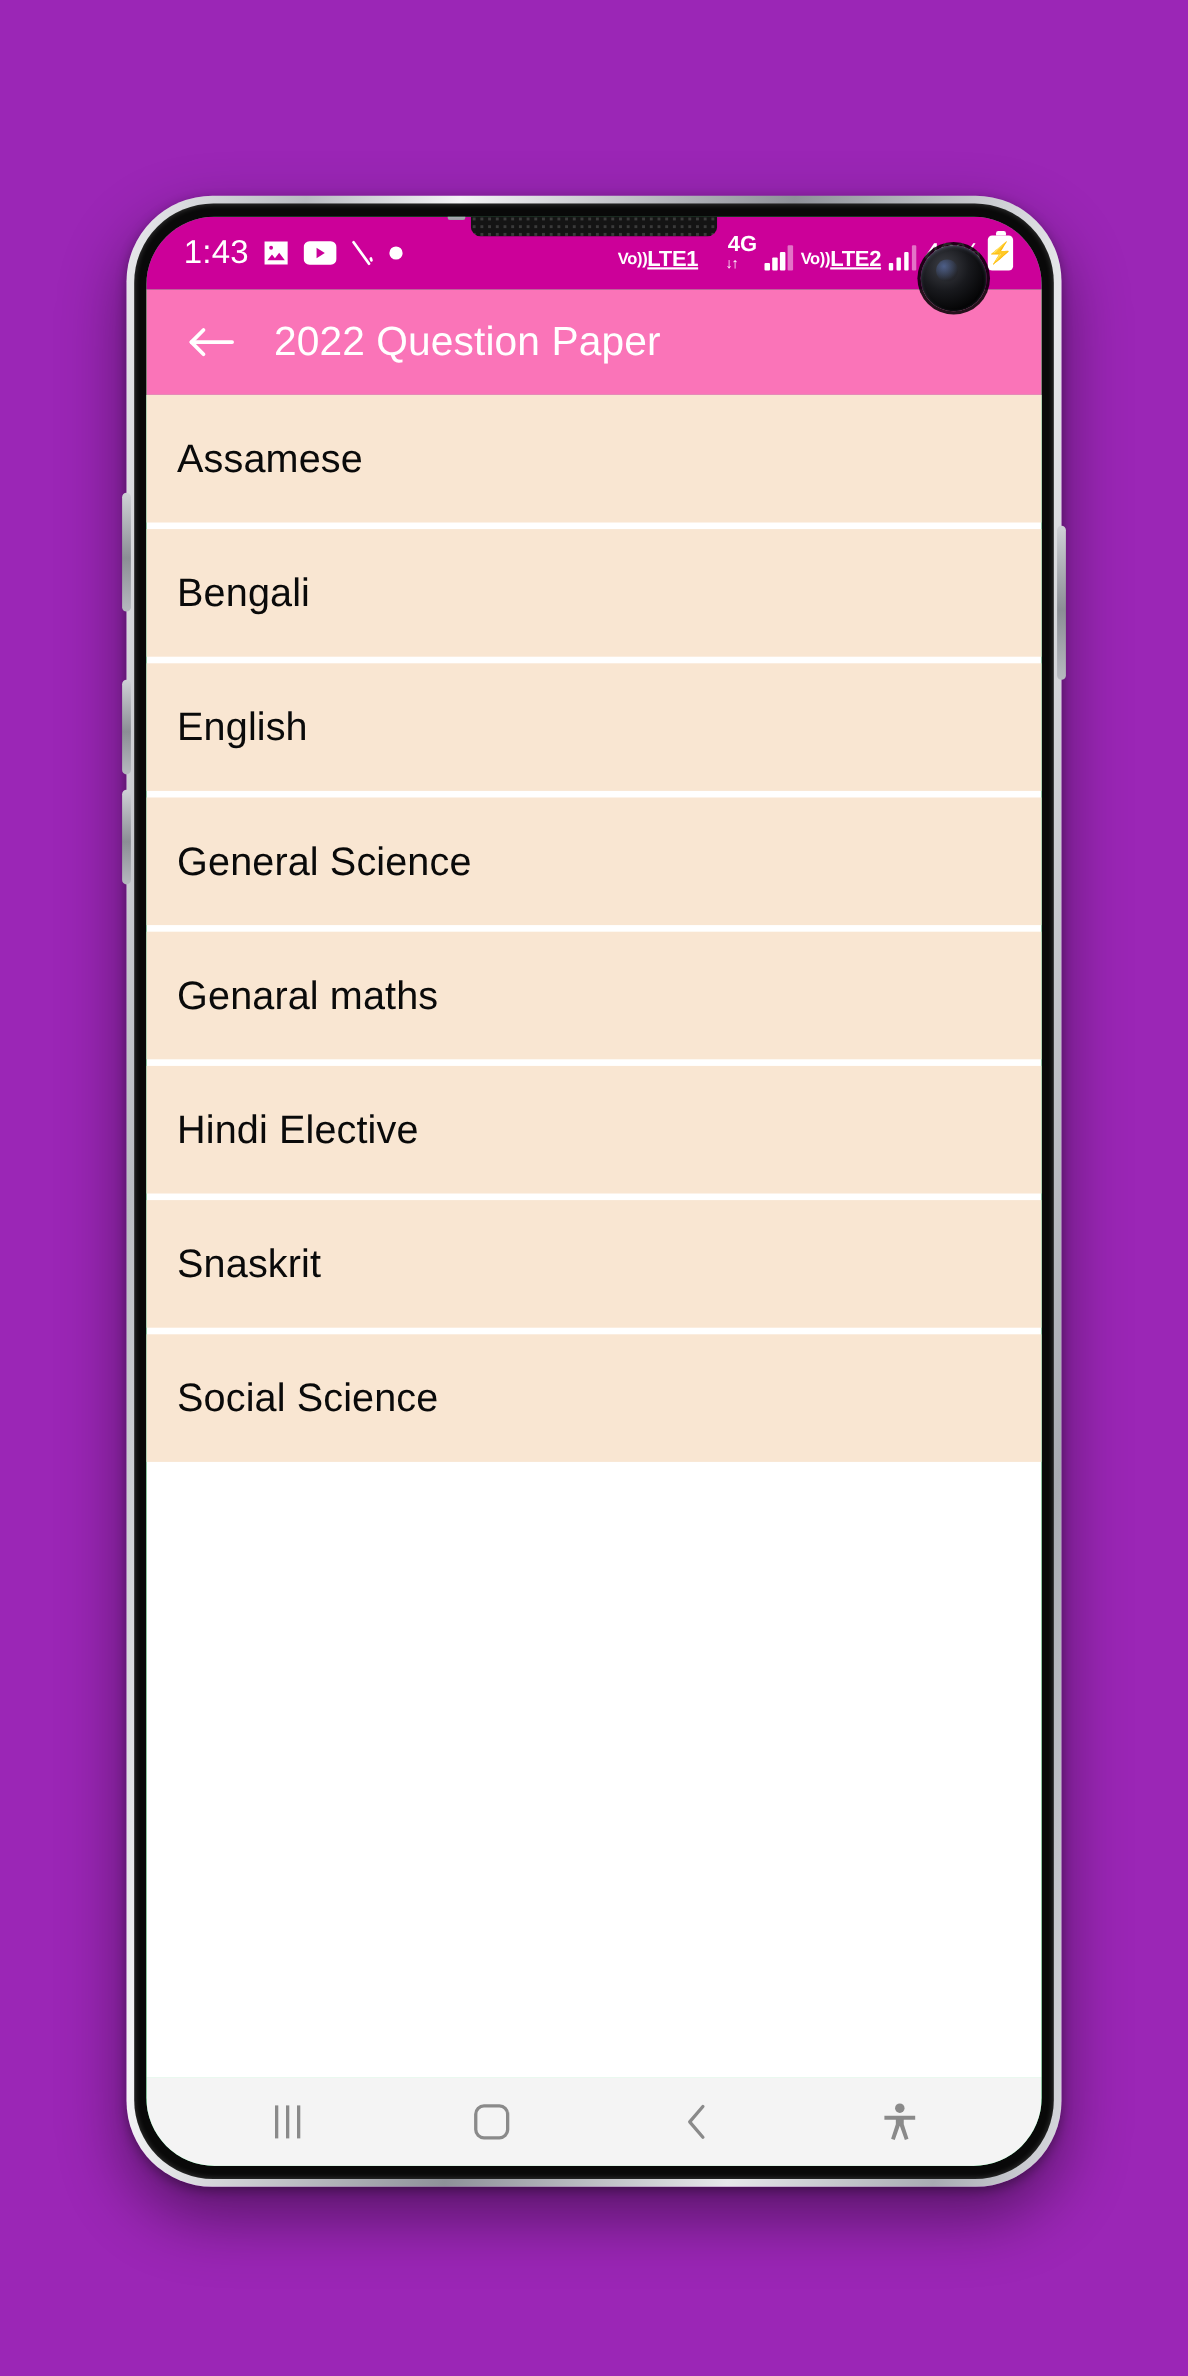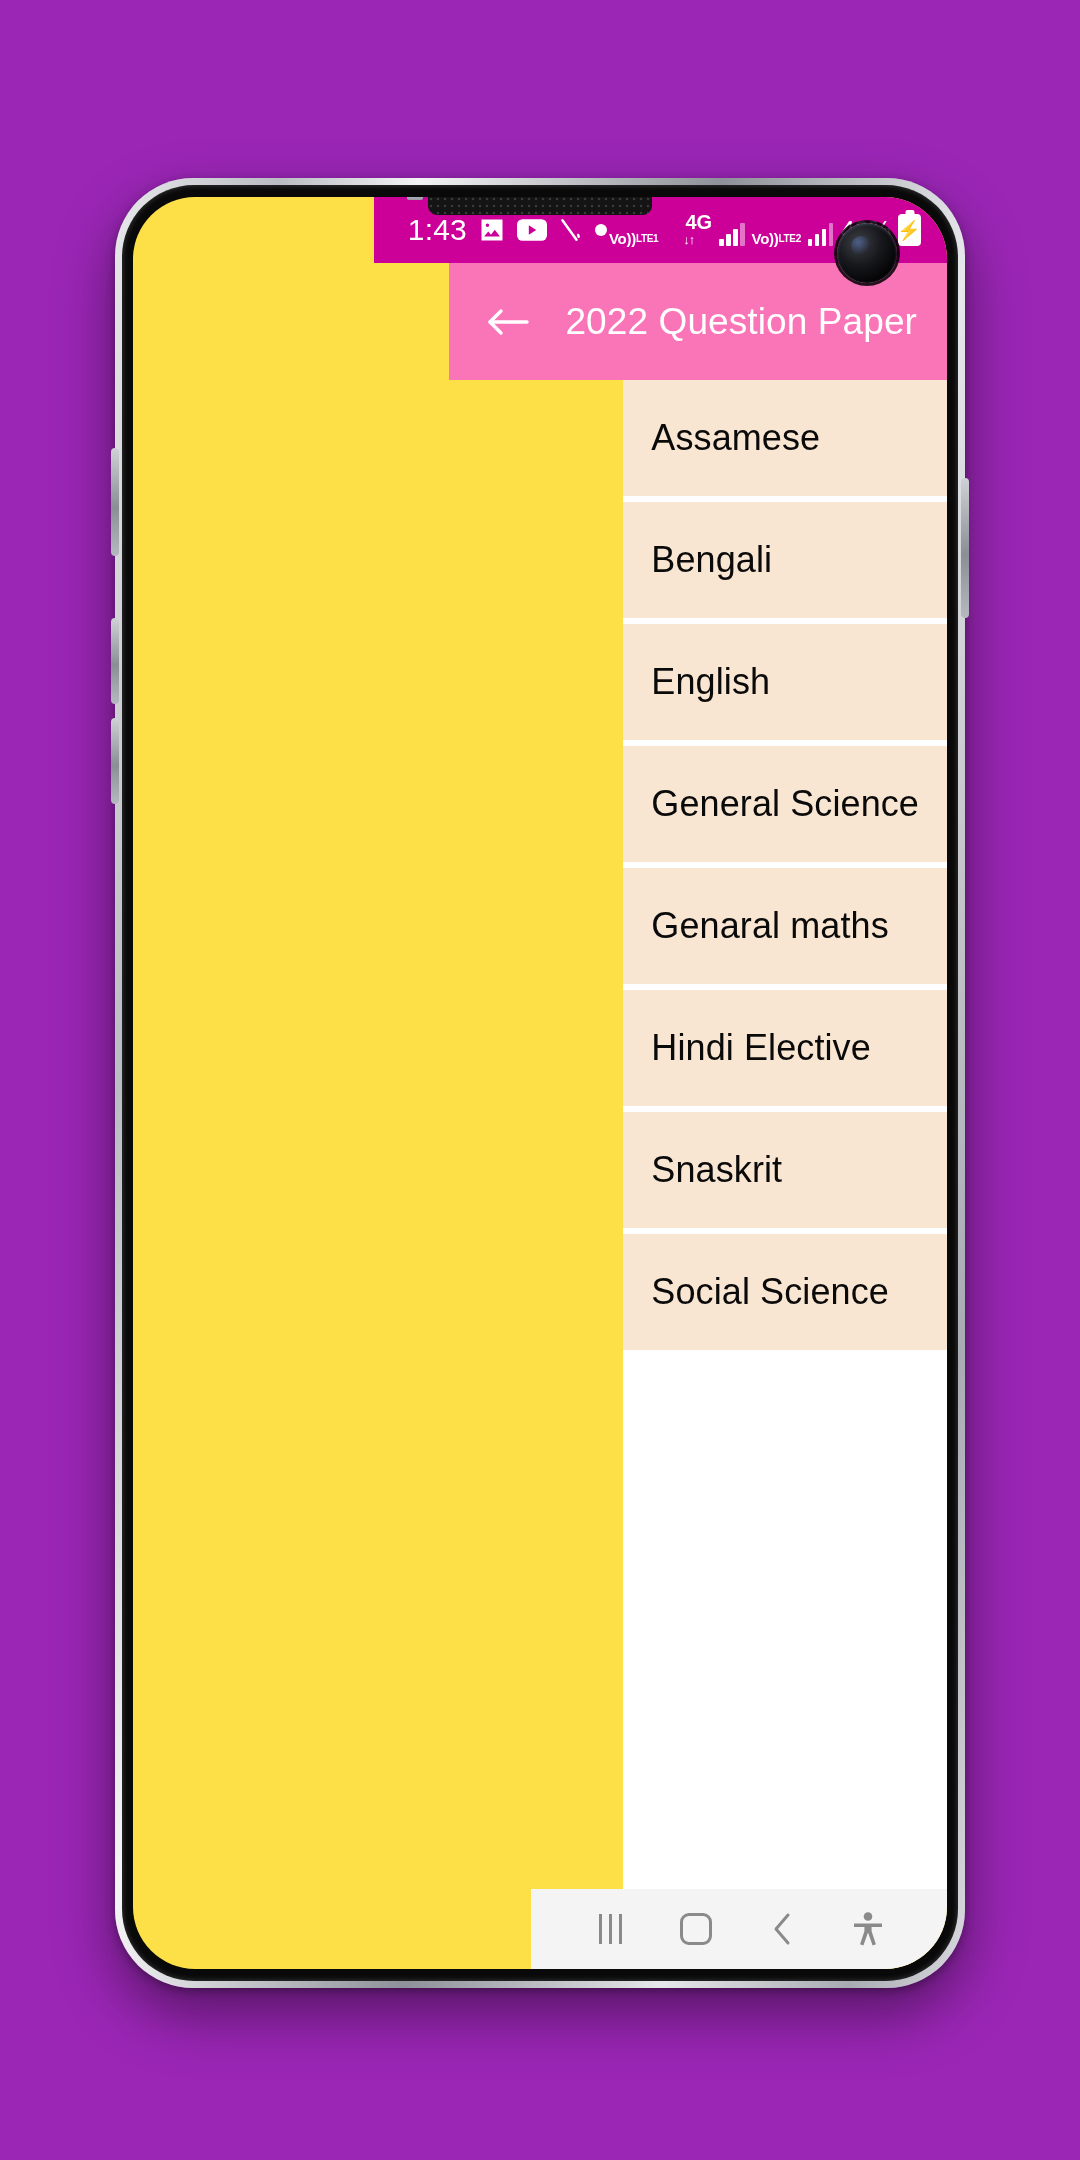--- a/index.html
+++ b/index.html
@@ -28,24 +28,23 @@
     left:7px; top:7px; right:7px; bottom:7px;
     border-radius:72px;
     background:#090909;
     box-shadow:inset 0 0 6px rgba(255,255,255,0.22);
   }
   #phone-screen {
     position:absolute;
     left:11px; top:12px; right:11px; bottom:12px;
     border-radius:62px;
     overflow:hidden;
-    background:#fde047;
+    background:#22c55e;
     display:flex;
     flex-direction:column;
-    align-items:flex-end;
   }
 
   
   .side-btn {
     position:absolute;
     background:linear-gradient(180deg,#cfd1d6,#8b8e95 55%,#b6b9bf);
     border-radius:4px;
   }
   #btn-bixby { left:-4px; top:270px; width:8px; height:108px; }
   #btn-voldown { left:-4px; top:440px; width:8px; height:86px; }
@@ -110,21 +109,21 @@
   #status-right {
     margin-left:auto;
     display:flex; align-items:flex-end; gap:7px;
     padding-bottom:2px;
   }
 
   .sb-icon { display:block; }
 
   .volte-block { display:flex; align-items:center; line-height:1; }
   .volte-top { font-size:15px; font-weight:700; letter-spacing:-0.3px; }
-  .volte-bot { font-size:10px; font-weight:700; letter-spacing:-0.3px; margin-top:1px; }
+  .volte-bot { font-size:20px; font-weight:700; letter-spacing:-0.3px; margin-top:1px;text-decoration:underline; }
 
   .net-block { display:flex; flex-direction:column; align-items:center; line-height:1; }
   .net-label { font-size:20px; font-weight:700;margin-left:20px; }
   .net-arrows { font-size:13px; font-weight:700; margin-top:1px; letter-spacing:-1px; }
 
   .bars { display:flex; align-items:flex-end; gap:2.5px; height:24px; }
   .bars i { display:block; width:4.5px; background:#fff; border-radius:1px; }
   .bars i:nth-child(1){height:7px;}
   .bars i:nth-child(2){height:12px;}
   .bars i:nth-child(3){height:17px;}
@@ -140,21 +139,21 @@
   }
   #battery-icon::before {
     content:"";
     position:absolute; top:-4px; left:50%; transform:translateX(-50%);
     width:9px; height:4px; border-radius:2px 2px 0 0; background:#fff;
   }
   #battery-icon span { color:#CC0099; font-size:19px; line-height:1; font-weight:700; }
 
   
   #app-bar {
-    height:117px;
+    height:96px;
     background:#FA74B8;
     flex:0 0 auto;
     display:flex;
     align-items:center;
     padding:0 30px;
     gap:28px;
   }
   #back-button {
     width:58px; height:58px;
     display:flex; align-items:center; justify-content:center;

